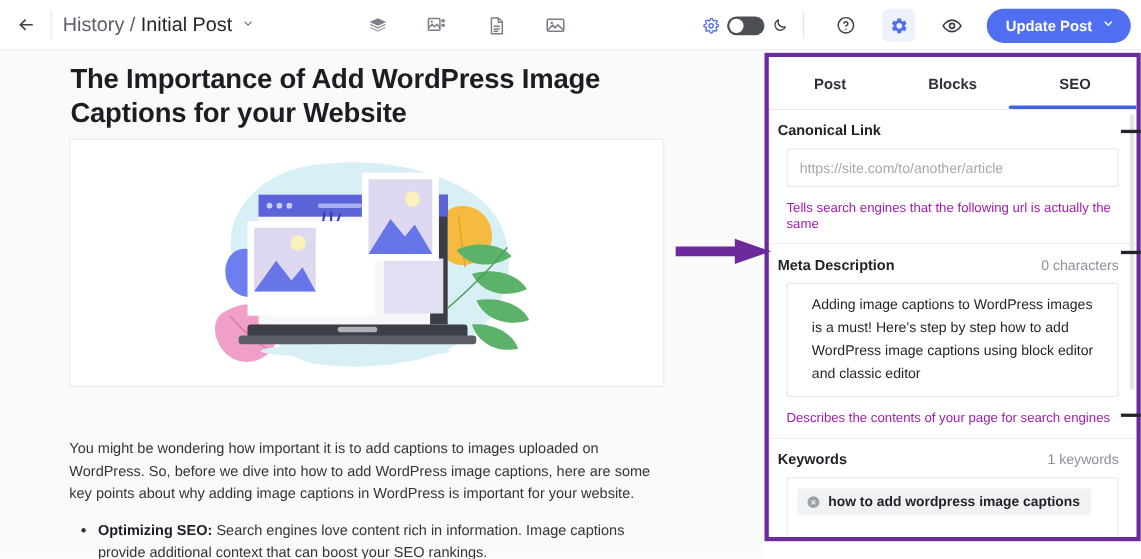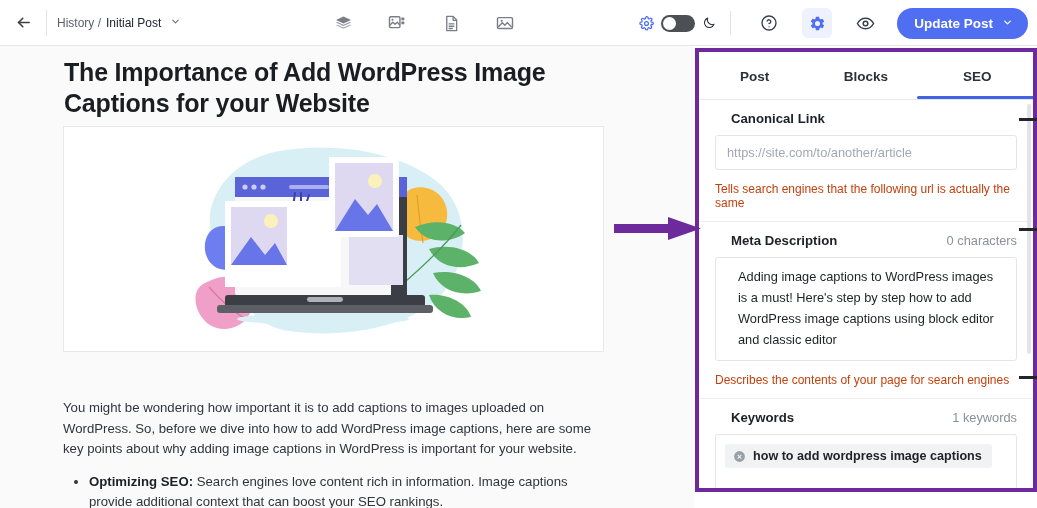--- a/index.html
+++ b/index.html
@@ -19,21 +19,21 @@
     display: flex; align-items: center;
   }
   .back-btn {
     width: 34px; height: 34px; margin-left: 6px;
     display: flex; align-items: center; justify-content: center;
     color: #3b3f46; border-radius: 4px;
   }
   .vdiv { width: 1px; height: 26px; background: #e2e4e8; margin: 0 10px 0 6px; }
   .breadcrumb {
     display: flex; align-items: center; gap: 5px;
-    font-size: 12px; color: #5b6069; white-space: nowrap; justify-content: flex-end;
+    font-size: 18px; color: #5b6069; white-space: nowrap; justify-content: flex-end;
   }
   .breadcrumb .crumb-strong { color: #22262c; font-weight: 400; }
   .bc-caret { font-size: 11px; color: #6b7079; margin-left: 4px; }
 
   .tool-group {
     position: absolute; left: 330px; top: 0; height: 46px;
     display: flex; align-items: center; gap: 28px;
   }
   .tool-ico {
     width: 26px; height: 26px;
@@ -132,35 +132,35 @@
   }
   .tab.sel::after {
     content: ""; position: absolute; bottom: 0; left: 50%;
     transform: translateX(-50%);
     width: 120px; height: 3px; background: #4064e4; border-radius: 2px;
   }
 
   .sect { border-bottom: 1px solid #eceef1; }
   .sect-head {
     display: flex; align-items: center; justify-content: space-between;
-    padding: 11px 16px 9px 32px;
+    padding: 11px 16px 9px 8px;
   }
   .sect-title { font-size: 13.2px; font-weight: 700; color: #1d2126; }
   .sect-meta { font-size: 12.8px; color: #8a9099; font-weight: 400; }
 
   .field-box {
     margin: 0 16px 12px 16px;
     border: 1px solid #e3e5e9; border-radius: 3px;
     background: #fff; padding: 9px 11px;
     font-size: 12.8px; color: #1d2126;
   }
   .field-box.placeholder { color: #a3a8b0; }
   .field-box.ta { line-height: 21px; padding: 8px 11px 10px 22px; }
   .hint {
-    font-size: 12px; color: #c2410c;
+    font-size: 12px; color: #a21caf;
     padding: 0 4px 11px 16px;
   }
   .kw-box {
     margin: 0 16px 0 16px;
     border: 1px solid #e3e5e9; border-top-left-radius: 3px; border-top-right-radius: 3px;
     background: #fff; padding: 9px 9px 36px 9px; min-height: 70px;
   }
   .kw-chip {
     display: inline-flex; align-items: center; gap: 7px;
     background: #f1f2f4; border-radius: 3px;

